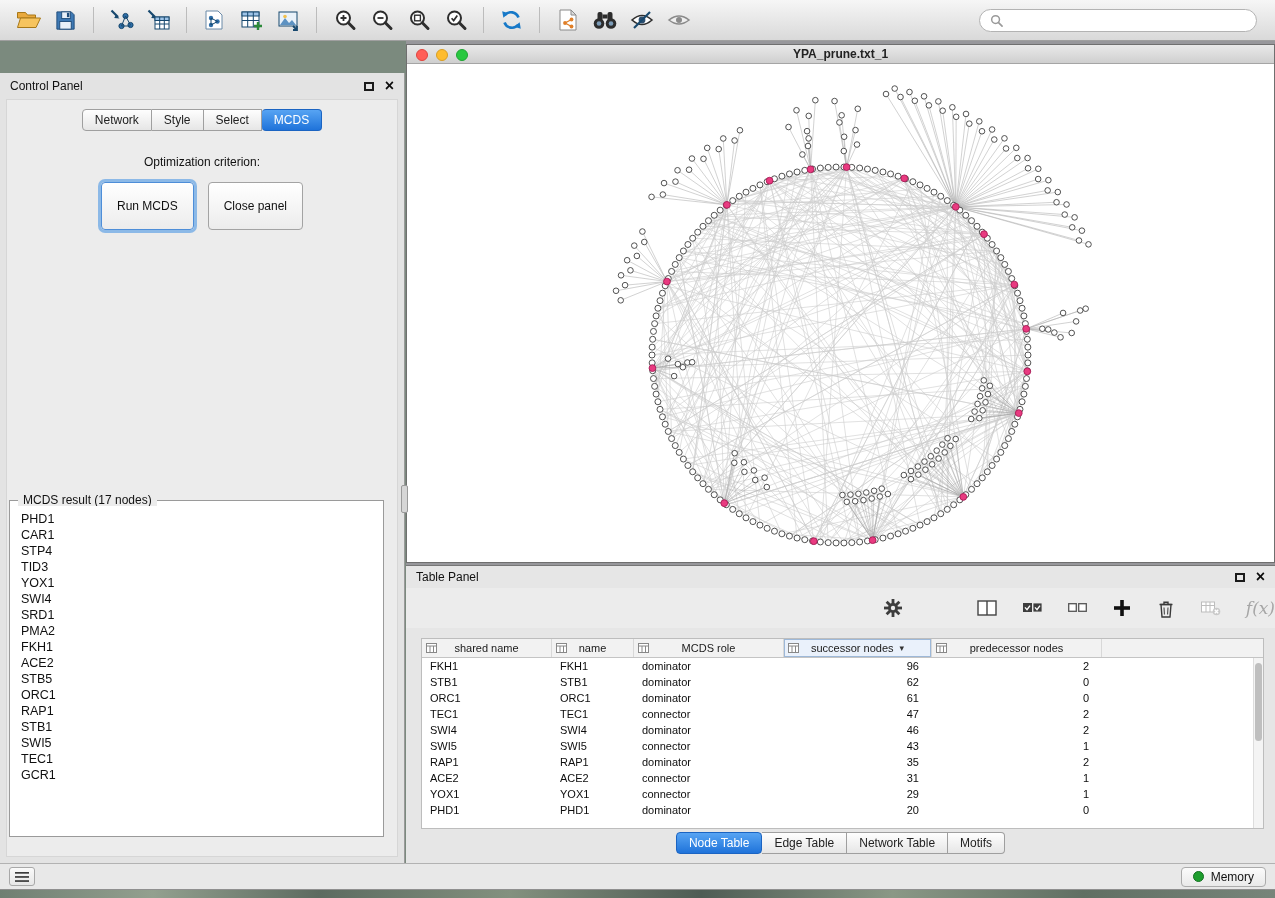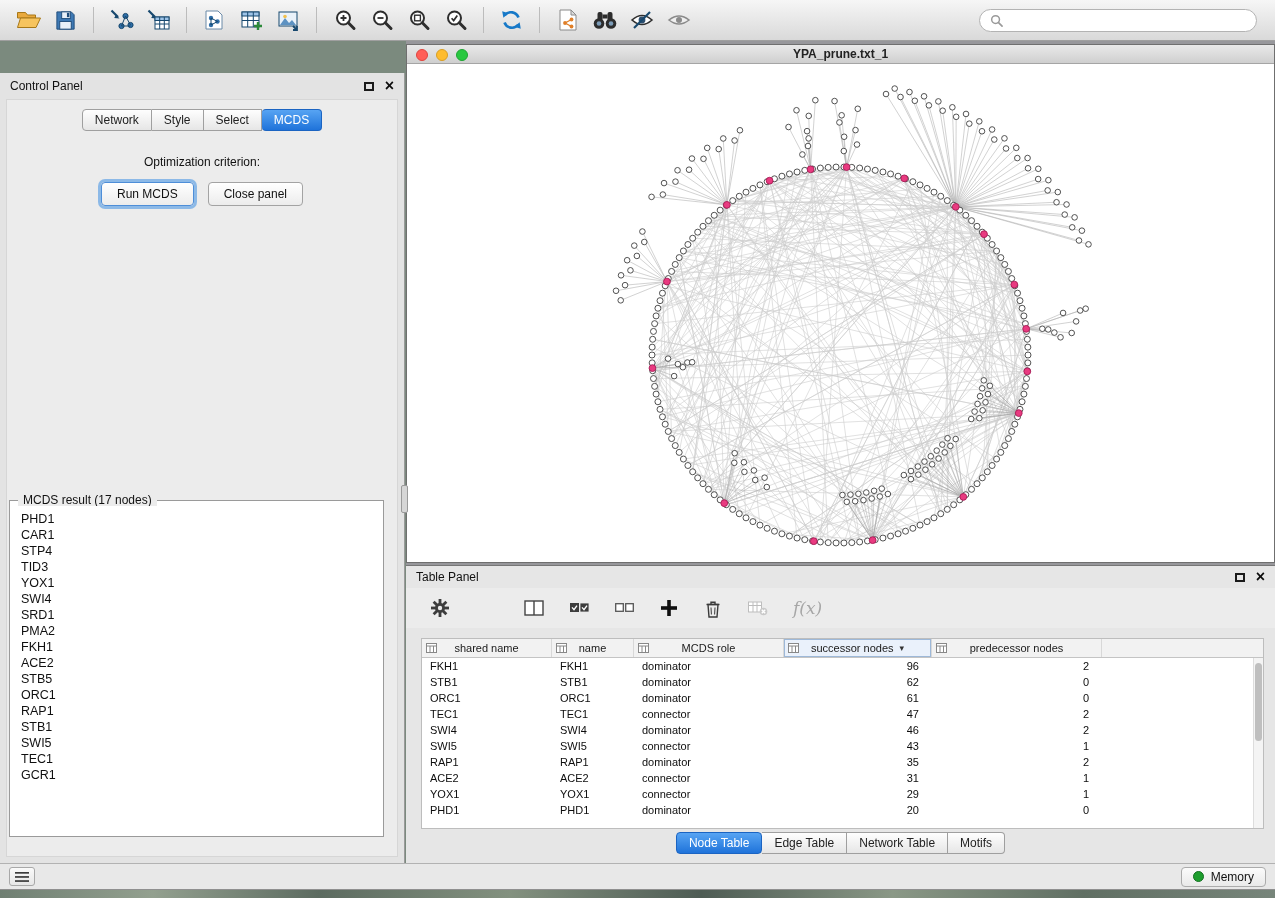--- a/index.html
+++ b/index.html
@@ -25,39 +25,39 @@
   .seg-tabs{display:flex;justify-content:center;margin-top:9px;}
   .seg-tab{font-size:12px;padding:3px 12px;background:linear-gradient(#fefefe,#e6e6e6);border:1px solid #9f9f9f;border-left:none;color:#222;}
   .seg-tab:first-child{border-left:1px solid #9f9f9f;border-radius:4px 0 0 4px;}
   .seg-tab:last-child{border-radius:0 4px 4px 0;}
   .seg-tab.active{background:linear-gradient(#57a4f3,#1f73da);border-color:#1b64c2;color:#fff;border-radius:4px;}
   .opt-label{text-align:center;margin-top:24px;font-size:12px;color:#111;}
   .combo{width:312px;height:23px;background:#fff;border:1px solid #a8a8a8;border-radius:4px;display:flex;align-items:center;margin:8px auto 0;font-size:12px;padding-left:8px;position:relative;}
   .combo-text{flex:1;white-space:nowrap;overflow:hidden;}
   .combo-btn{position:absolute;right:1px;top:1px;bottom:1px;width:19px;background:linear-gradient(#74b3f4,#2a7de0);border-radius:3px;display:flex;align-items:center;justify-content:center;}
   .cp-buttons{display:flex;justify-content:center;gap:14px;margin-top:13px;}
-  .btn{font-size:12px;padding:4px 15px;background:linear-gradient(#ffffff,#ececec);border:1px solid #a3a3a3;border-radius:4px;color:#111;}
+  .btn{font-size:12px;padding:16px 15px;background:linear-gradient(#ffffff,#ececec);border:1px solid #a3a3a3;border-radius:4px;color:#111;}
   .btn.focused{box-shadow:0 0 0 3px rgba(108,168,230,.75);border-color:#4e8ed8;}
   .mcds-fieldset{position:absolute;left:2px;right:13px;top:400px;bottom:19px;border:1px solid #9a9a9a;background:#fff;}
   .mcds-legend{position:absolute;top:-8px;left:8px;background:#ececec;padding:0 5px;font-size:12px;color:#111;}
   .mcds-list{position:absolute;left:2px;right:2px;top:5px;bottom:2px;background:#fff;overflow:hidden;padding:5px 0 0 9px;font-size:12.5px;line-height:16px;color:#101010;}
   .split-handle{position:absolute;right:-4px;top:412px;width:7px;height:28px;background:#d6d6d6;border:1px solid #9a9a9a;border-radius:2px;z-index:6;}
 
   
   .right-area{position:absolute;left:406px;top:41px;right:0;bottom:35px;background:#97979b;}
   .network-window{position:absolute;left:0;top:3px;right:0;height:519px;border:1px solid #6f6f6f;background:#fff;}
   .net-titlebar{height:19px;background:linear-gradient(#e9e9e9,#cfcfcf);border-bottom:1px solid #a5a5a5;position:relative;display:flex;align-items:center;justify-content:center;font-size:12px;font-weight:bold;color:#222;}
   .traffic{position:absolute;left:9px;top:3.5px;display:flex;gap:8px;}
   .light{width:12px;height:12px;border-radius:50%;border:none;padding:0;}
   .net-canvas{position:absolute;left:0;top:19px;right:0;bottom:0;background:#fff;overflow:hidden;}
 
   
   .table-panel{position:absolute;left:0;right:0;top:524px;bottom:0;background:#e6e6e6;border-top:1px solid #777;}
   .tp-header{height:22px;display:flex;align-items:center;padding:0 10px;font-size:12px;color:#111;}
-  .tp-toolbar{height:40px;display:flex;align-items:center;gap:24px;padding-left:24px;background:#ececec;}
+  .tp-toolbar{height:40px;display:flex;align-items:center;gap:24px;background:#ececec;justify-content:flex-end;}
   .tp-toolbar .gap{width:26px;}
   .tbtn{border:none;background:none;display:flex;align-items:center;justify-content:center;padding:0;}
   .fx{font-family:"DejaVu Serif","Liberation Serif",serif;font-style:italic;font-size:17px;color:#a6a6a6;}
   .table-wrap{position:absolute;left:15px;right:11px;top:72px;bottom:34px;background:#fff;border:1px solid #bdbdbd;overflow:hidden;}
   .thead{display:flex;height:19px;background:#f2f2f2;border-bottom:1px solid #c4c4c4;}
   .th{position:relative;display:flex;align-items:center;justify-content:center;font-size:11px;color:#1a1a1a;border-right:1px solid #d8d8d8;gap:3px;flex-shrink:0;}
   .th.filler{flex:1;border-right:none;}
   .th .attr-ic{position:absolute;left:4px;top:4px;}
   .th .chev{font-size:9px;color:#333;margin-left:3px;}
   .th.sorted{background:#eaf1fb;box-shadow:inset 0 0 0 1px #9db8d8;}

